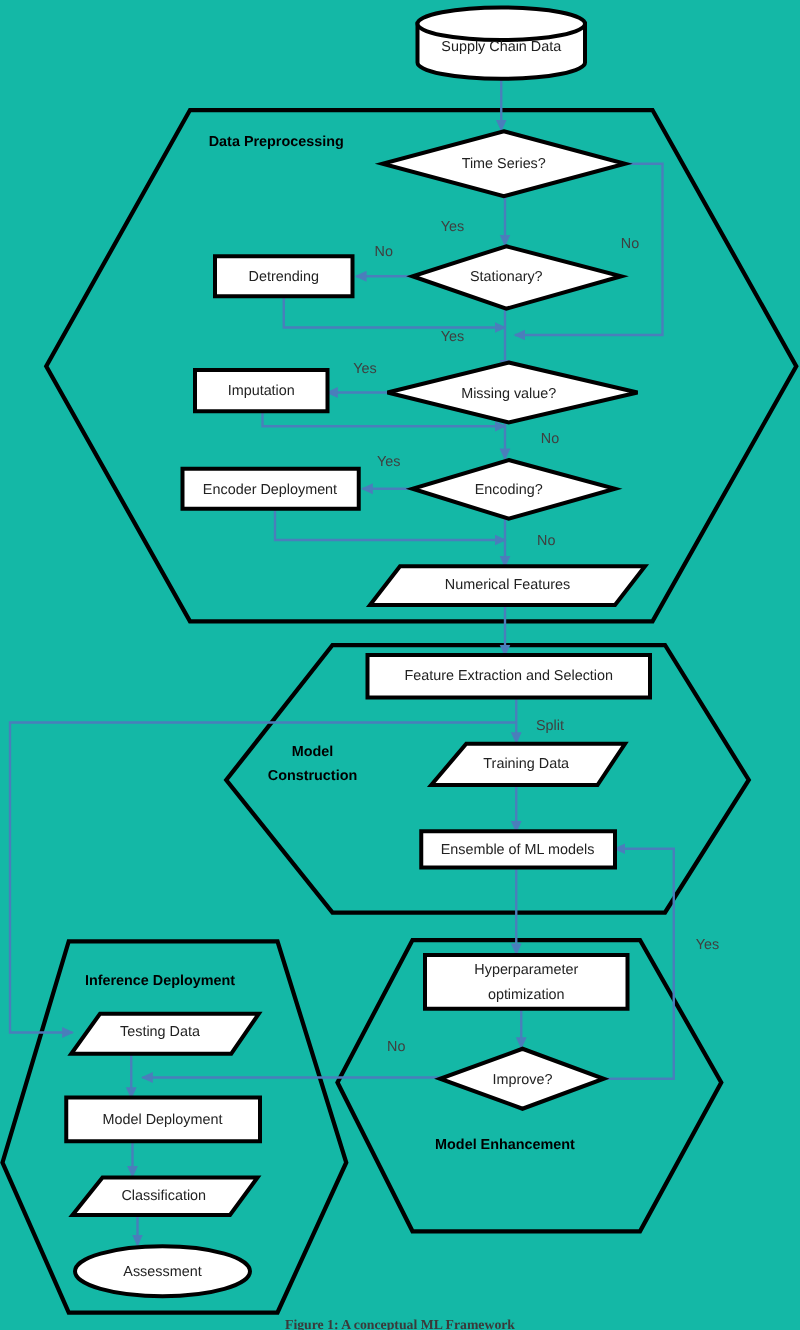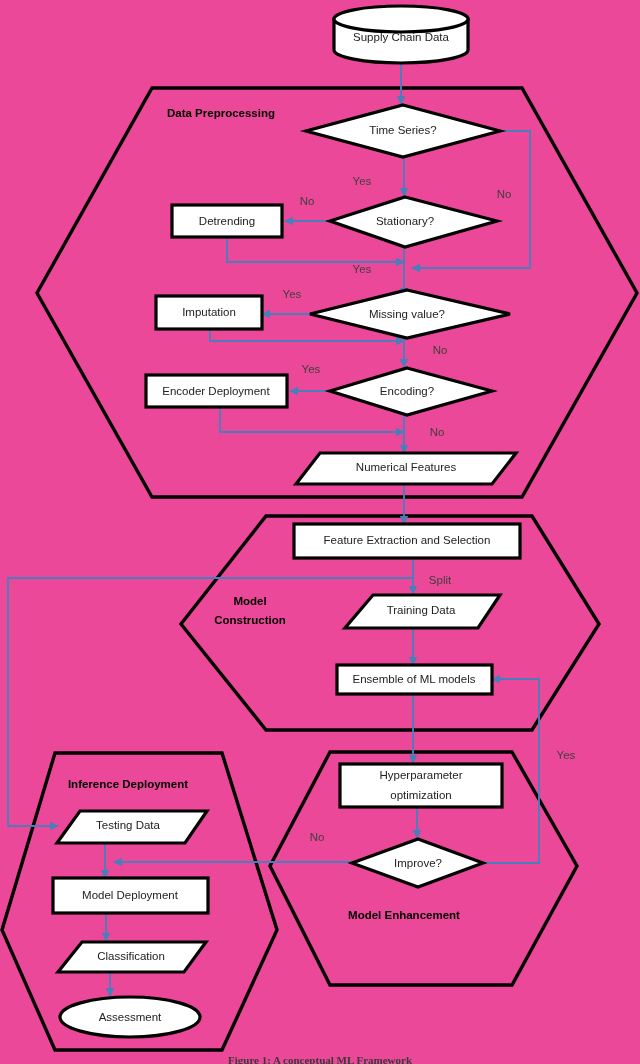--- a/index.html
+++ b/index.html
@@ -7,21 +7,21 @@
     padding: 0;
     background: #ffffff;
   }
   body {
     font-family: "Liberation Sans", sans-serif;
   }
   #page {
     position: relative;
     width: 640px;
     height: 1064px;
-    background: #ec4899;
+    background: #14b8a6;
     overflow: hidden;
   }
   #flow-svg {
     position: absolute;
     left: 0;
     top: 0;
     width: 640px;
     height: 1064px;
   }
   .shape-stroke {

